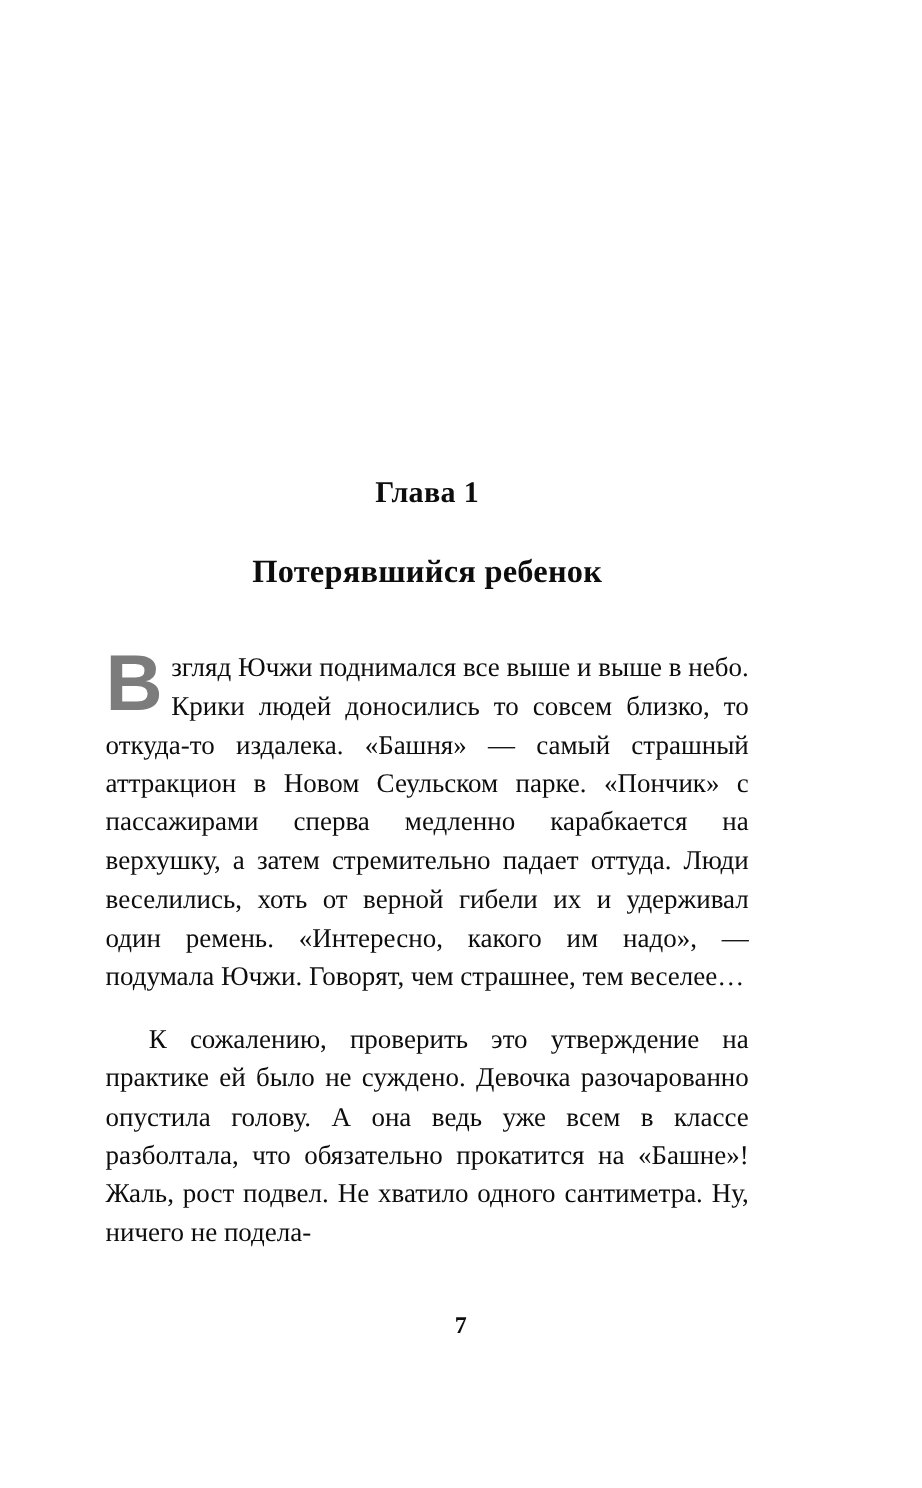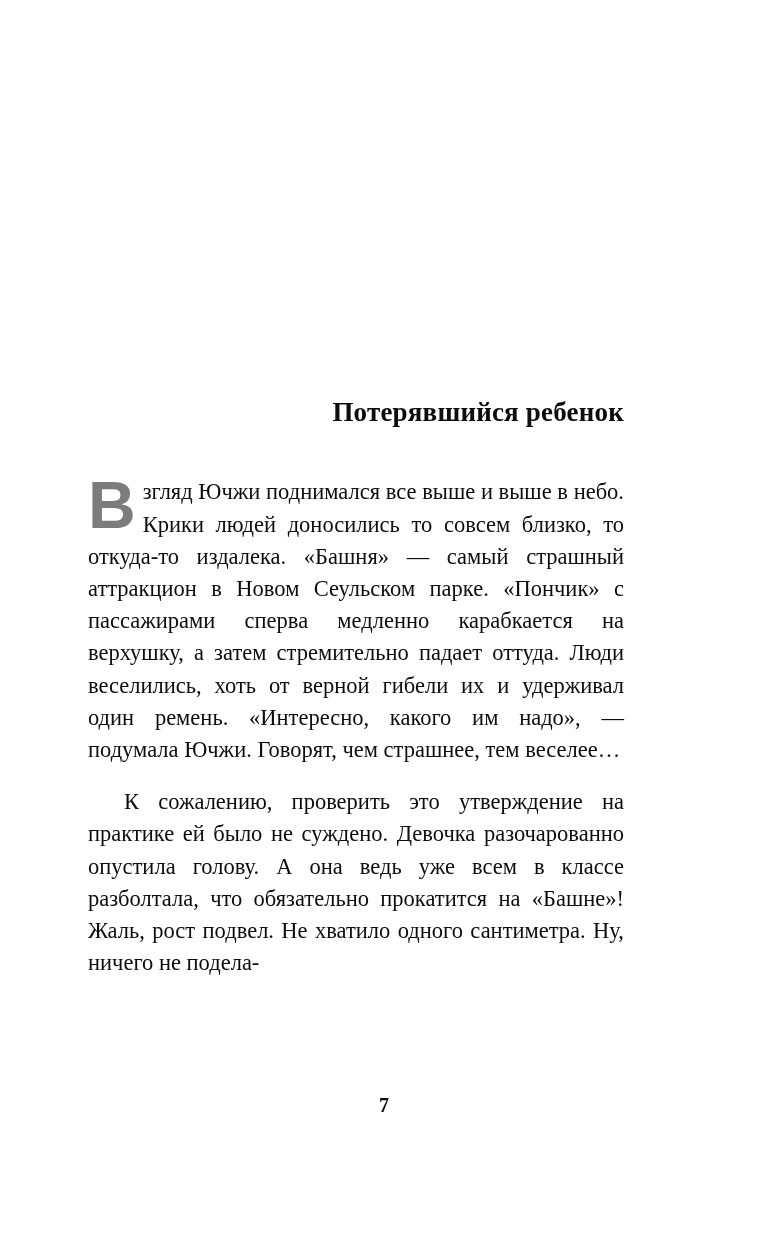--- a/index.html
+++ b/index.html
@@ -32,21 +32,21 @@
   .chapter-number {
     text-align: center;
     font-size: 25px;
     font-weight: bold;
     letter-spacing: 0.3px;
     margin: 0 0 34px 0;
     line-height: 1.2;
   }
 
   .chapter-title {
-    text-align: right;
+    text-align: center;
     font-size: 27px;
     font-weight: bold;
     letter-spacing: 0.2px;
     margin: 0 0 48px 0;
     line-height: 1.2;
   }
 
   p.body-text {
     margin: 0;
     font-size: 22.5px;
@@ -88,20 +88,21 @@
     font-family: "Liberation Serif", "DejaVu Serif", serif;
   }
 </style>
 </head>
 <body>
 
 <div class="page">
 
   <div class="content">
 
+    <h2 class="chapter-number">Глава 1</h2>
 
     <h1 class="chapter-title">Потерявшийся ребенок</h1>
 
     <p class="body-text dropcap-para">
       <span class="dropcap">В</span><span>згляд Ючжи поднимался все выше и выше в небо. Крики людей доносились то совсем близко, то откуда-то издалека. «Башня» — самый страшный аттракцион в Новом Сеульском парке. «Пончик» с пассажирами сперва медленно карабкается на верхушку, а затем стремительно падает оттуда. Люди веселились, хоть от верной гибели их и удерживал один ремень. «Интересно, какого им надо», — подумала Ючжи. Говорят, чем страшнее, тем веселее…</span>
     </p>
 
     <p class="body-text">
       <span>К сожалению, проверить это утверждение на практике ей было не суждено. Девочка разочарованно опустила голову. А она ведь уже всем в классе разболтала, что обязательно прокатится на «Башне»! Жаль, рост подвел. Не хватило одного сантиметра. Ну, ничего не подела-</span>
     </p>

